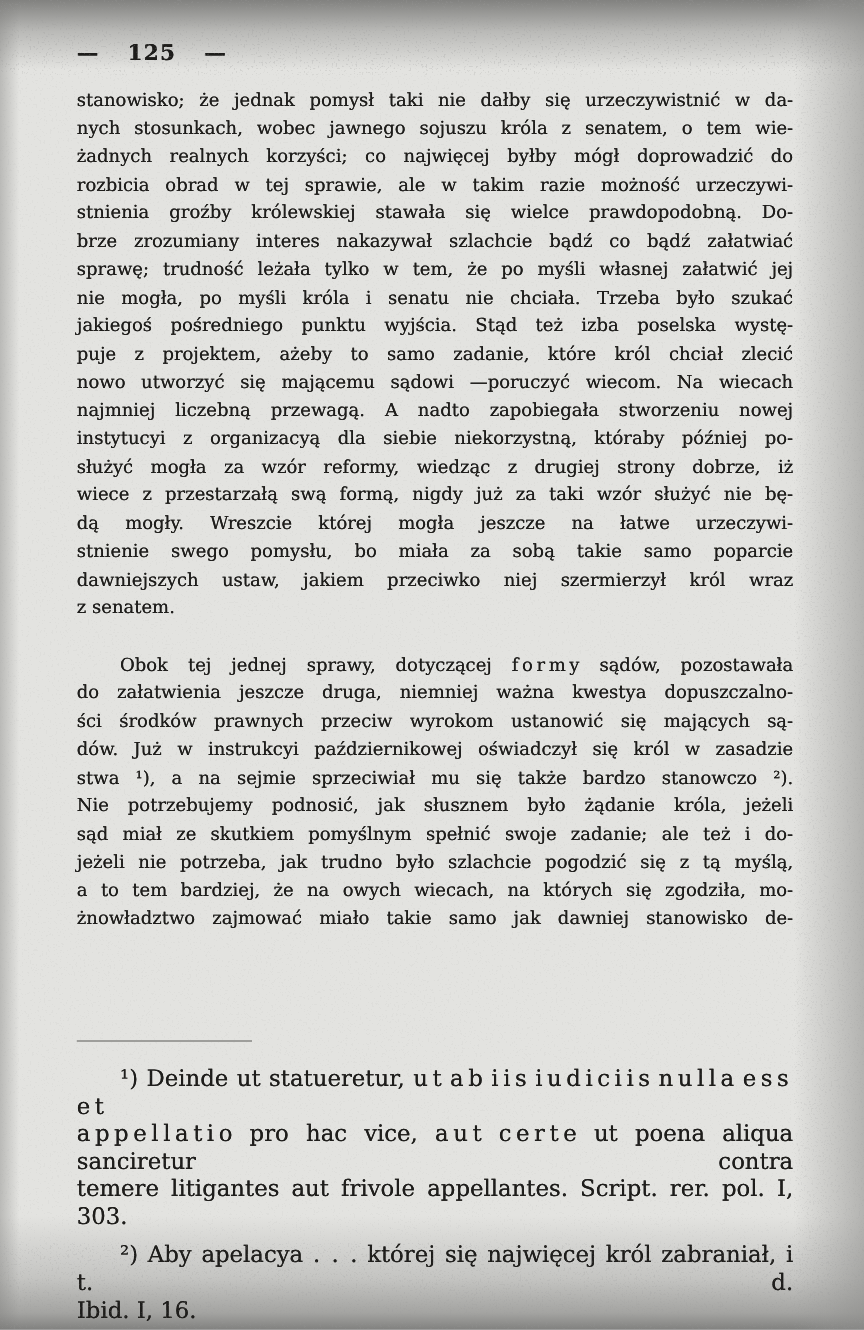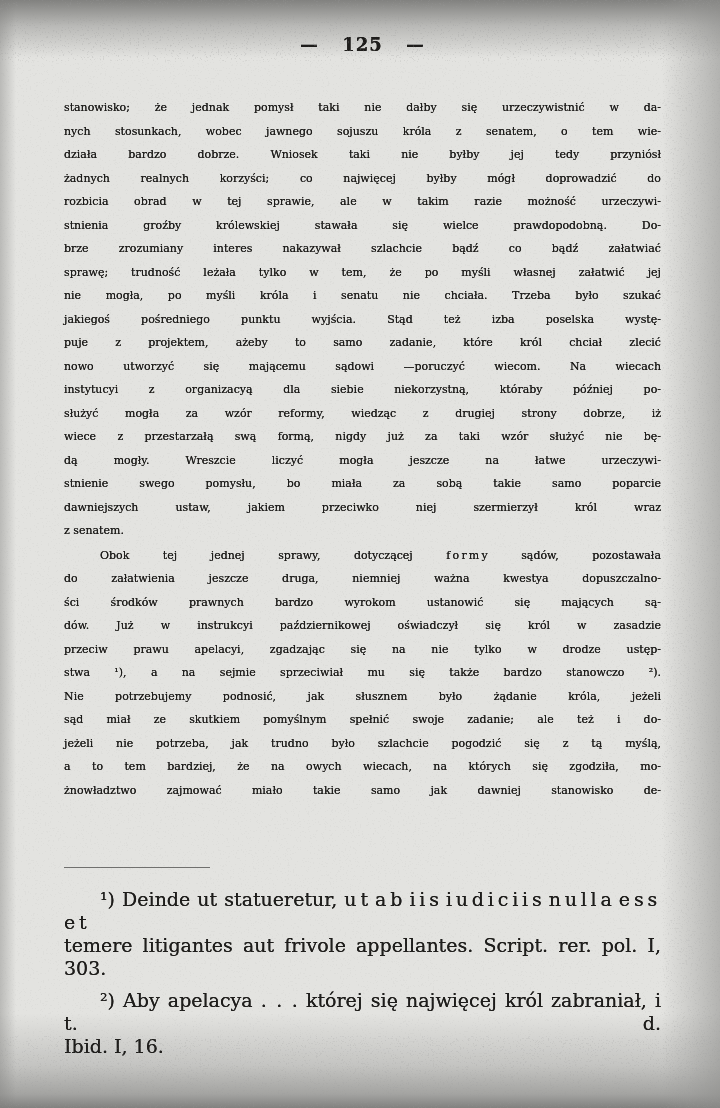--- a/index.html
+++ b/index.html
@@ -17,31 +17,31 @@
                  background:linear-gradient(180deg, rgba(105,105,103,.80), rgba(135,135,133,.45) 45%, rgba(160,160,158,0)); }
   .edge-bottom { left:0; bottom:0; right:0; height:95px;
                  background:linear-gradient(0deg, rgba(112,112,110,.85) 0px, rgba(130,130,128,.65) 14px, rgba(150,150,148,.40) 45%, rgba(160,160,158,0)); }
   .edge-right  { top:0; bottom:0; right:0; width:58px;
                  background:linear-gradient(270deg, rgba(140,140,138,.55), rgba(150,150,148,.28) 55%, rgba(160,160,158,0)); }
   .edge-left   { top:0; bottom:0; left:0; width:16px;
                  background:linear-gradient(90deg, rgba(125,125,123,.40), rgba(160,160,158,0)); }
 
   .page-number {
     position:absolute; top:34px; left:64px; width:597px;
-    text-align:center; font-size:18px; font-weight:bold;
+    font-size:18px; font-weight:bold;
     letter-spacing:1px; word-spacing:16px; z-index:3;
     text-shadow:0 0 .5px currentColor;
   }
 
   .body-text {
-    position:absolute; top:96px; left:64px; width:597px;
-    font-size:11px; line-height:23.5px; z-index:3;
+    position:absolute; top:72px; left:64px; width:597px;
+    font-size:15px; line-height:23.5px; z-index:3;
     text-shadow:0 0 .55px currentColor;
   }
-  .para-2 { margin-top:1px; }
+  .para-2 { margin-top:24px; }
 
   .line { text-align:justify; text-align-last:justify; white-space:pre-wrap; }
   .line.no-just { text-align-last:left; }
   .line.indent { text-indent:36px; }
 
   .fnsep {
     position:absolute; top:867px; left:64px; width:146px; height:1px;
     background:var(--separator,#4a4a48); opacity:.75; z-index:3;
   }
   .footnotes {
@@ -62,58 +62,58 @@
   <div class="edge edge-bottom"></div>
   <div class="edge edge-right"></div>
   <div class="edge edge-left"></div>
 
   <div class="page-number">— 125 —</div>
 
   <div class="body-text">
     <div class="para">
         <div class="line">stanowisko; że jednak pomysł taki nie dałby się urzeczywistnić w da-</div>
         <div class="line">nych stosunkach, wobec jawnego sojuszu króla z senatem, o tem wie-</div>
-        <div class="line">działa bardzo dobrze. Wniosek taki nie byłby jej tedy przyniósł</div>
         <div class="line">żadnych realnych korzyści; co najwięcej byłby mógł doprowadzić do</div>
         <div class="line">rozbicia obrad w tej sprawie, ale w takim razie możność urzeczywi-</div>
         <div class="line">stnienia groźby królewskiej stawała się wielce prawdopodobną. Do-</div>
         <div class="line">brze zrozumiany interes nakazywał szlachcie bądź co bądź załatwiać</div>
         <div class="line">sprawę; trudność leżała tylko w tem, że po myśli własnej załatwić jej</div>
         <div class="line">nie mogła, po myśli króla i senatu nie chciała. Trzeba było szukać</div>
         <div class="line">jakiegoś pośredniego punktu wyjścia. Stąd też izba poselska wystę-</div>
         <div class="line">puje z projektem, ażeby to samo zadanie, które król chciał zlecić</div>
         <div class="line">nowo utworzyć się mającemu sądowi —poruczyć wiecom. Na wiecach</div>
+        <div class="line">najmniej liczebną przewagą. A nadto zapobiegała stworzeniu nowej</div>
         <div class="line">instytucyi z organizacyą dla siebie niekorzystną, któraby później po-</div>
         <div class="line">służyć mogła za wzór reformy, wiedząc z drugiej strony dobrze, iż</div>
         <div class="line">wiece z przestarzałą swą formą, nigdy już za taki wzór służyć nie bę-</div>
-        <div class="line">dą mogły. Wreszcie liczyć mogła jeszcze na łatwe urzeczywi-</div>
+        <div class="line">dą mogły. Wreszcie której mogła jeszcze na łatwe urzeczywi-</div>
         <div class="line">stnienie swego pomysłu, bo miała za sobą takie samo poparcie</div>
         <div class="line">dawniejszych ustaw, jakiem przeciwko niej szermierzył król wraz</div>
         <div class="line no-just">z senatem.</div>
       </div>
     <div class="para para-2">
         <div class="line indent">Obok tej jednej sprawy, dotyczącej f o r m y sądów, pozostawała</div>
         <div class="line">do załatwienia jeszcze druga, niemniej ważna kwestya dopuszczalno-</div>
-        <div class="line">ści środków prawnych bardzo wyrokom ustanowić się mających są-</div>
+        <div class="line">ści środków prawnych przeciw wyrokom ustanowić się mających są-</div>
         <div class="line">dów. Już w instrukcyi październikowej oświadczył się król w zasadzie</div>
-        <div class="line">przeciw prawu apelacyi, zgadzając się na nie tylko w drodze ustęp-</div>
         <div class="line">stwa ¹), a na sejmie sprzeciwiał mu się także bardzo stanowczo ²).</div>
         <div class="line">Nie potrzebujemy podnosić, jak słusznem było żądanie króla, jeżeli</div>
         <div class="line">sąd miał ze skutkiem pomyślnym spełnić swoje zadanie; ale też i do-</div>
         <div class="line">jeżeli nie potrzeba, jak trudno było szlachcie pogodzić się z tą myślą,</div>
         <div class="line">a to tem bardziej, że na owych wiecach, na których się zgodziła, mo-</div>
         <div class="line">żnowładztwo zajmować miało takie samo jak dawniej stanowisko de-</div>
       </div>
   </div>
 
   <div class="fnsep"></div>
 
   <div class="footnotes">
     <div class="footnote">
         <div class="line indent">¹) Deinde ut statueretur, u t a b i i s i u d i c i i s n u l l a e s s e t</div>
+        <div class="line">a p p e l l a t i o pro hac vice, a u t c e r t e ut poena aliqua sanciretur contra</div>
         <div class="line no-just">temere litigantes aut frivole appellantes. Script. rer. pol. I, 303.</div>
       </div>
     <div class="footnote">
         <div class="line indent">²) Aby apelacya . . . której się najwięcej król zabraniał, i t. d.</div>
         <div class="line no-just">Ibid. I, 16.</div>
       </div>
   </div>
 
   <svg class="grain" width="720" height="1108" xmlns="http://www.w3.org/2000/svg">
     <filter id="gr" x="0" y="0" width="100%" height="100%">

